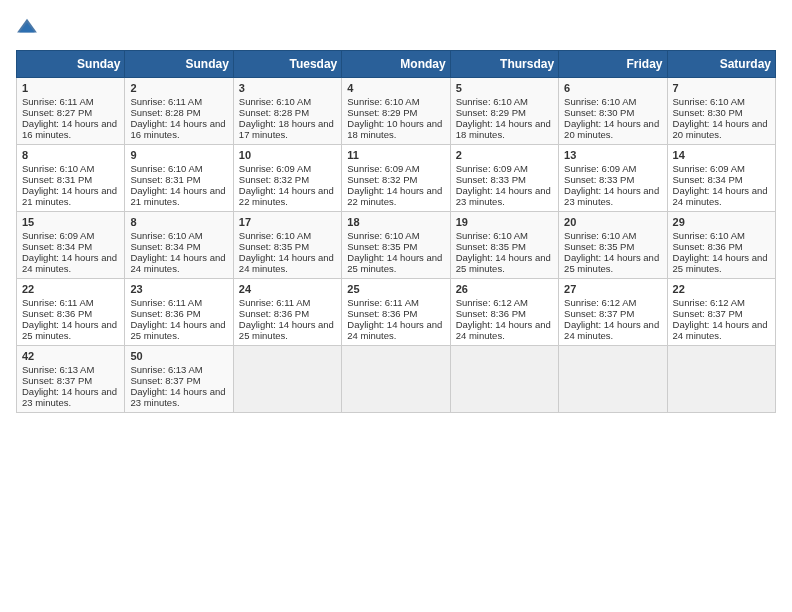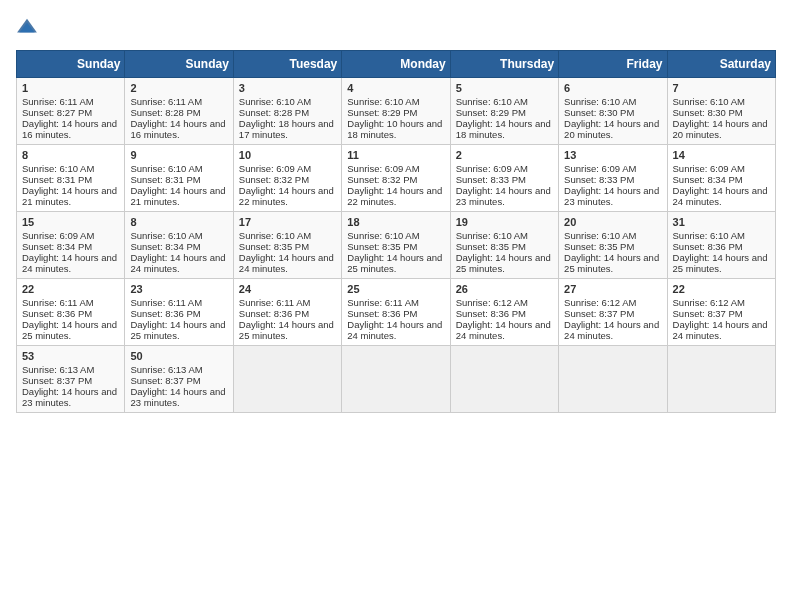--- a/index.html
+++ b/index.html
@@ -230,21 +230,21 @@
         <span>Sunset: 8:35 PM</span><br>
         <span>Daylight: 14 hours and 25 minutes.</span>
       </td>
         <td>
         <span class="day-num">20</span>
         <span>Sunrise: 6:10 AM</span><br>
         <span>Sunset: 8:35 PM</span><br>
         <span>Daylight: 14 hours and 25 minutes.</span>
       </td>
         <td>
-        <span class="day-num">31</span>
+        <span class="day-num">29</span>
         <span>Sunrise: 6:10 AM</span><br>
         <span>Sunset: 8:36 PM</span><br>
         <span>Daylight: 14 hours and 25 minutes.</span>
       </td>
       </tr>
       <tr>
         <td>
         <span class="day-num">22</span>
         <span>Sunrise: 6:11 AM</span><br>
         <span>Sunset: 8:36 PM</span><br>
@@ -282,21 +282,21 @@
       </td>
         <td>
         <span class="day-num">22</span>
         <span>Sunrise: 6:12 AM</span><br>
         <span>Sunset: 8:37 PM</span><br>
         <span>Daylight: 14 hours and 24 minutes.</span>
       </td>
       </tr>
       <tr>
         <td>
-        <span class="day-num">53</span>
+        <span class="day-num">42</span>
         <span>Sunrise: 6:13 AM</span><br>
         <span>Sunset: 8:37 PM</span><br>
         <span>Daylight: 14 hours and 23 minutes.</span>
       </td>
         <td>
         <span class="day-num">50</span>
         <span>Sunrise: 6:13 AM</span><br>
         <span>Sunset: 8:37 PM</span><br>
         <span>Daylight: 14 hours and 23 minutes.</span>
       </td>

